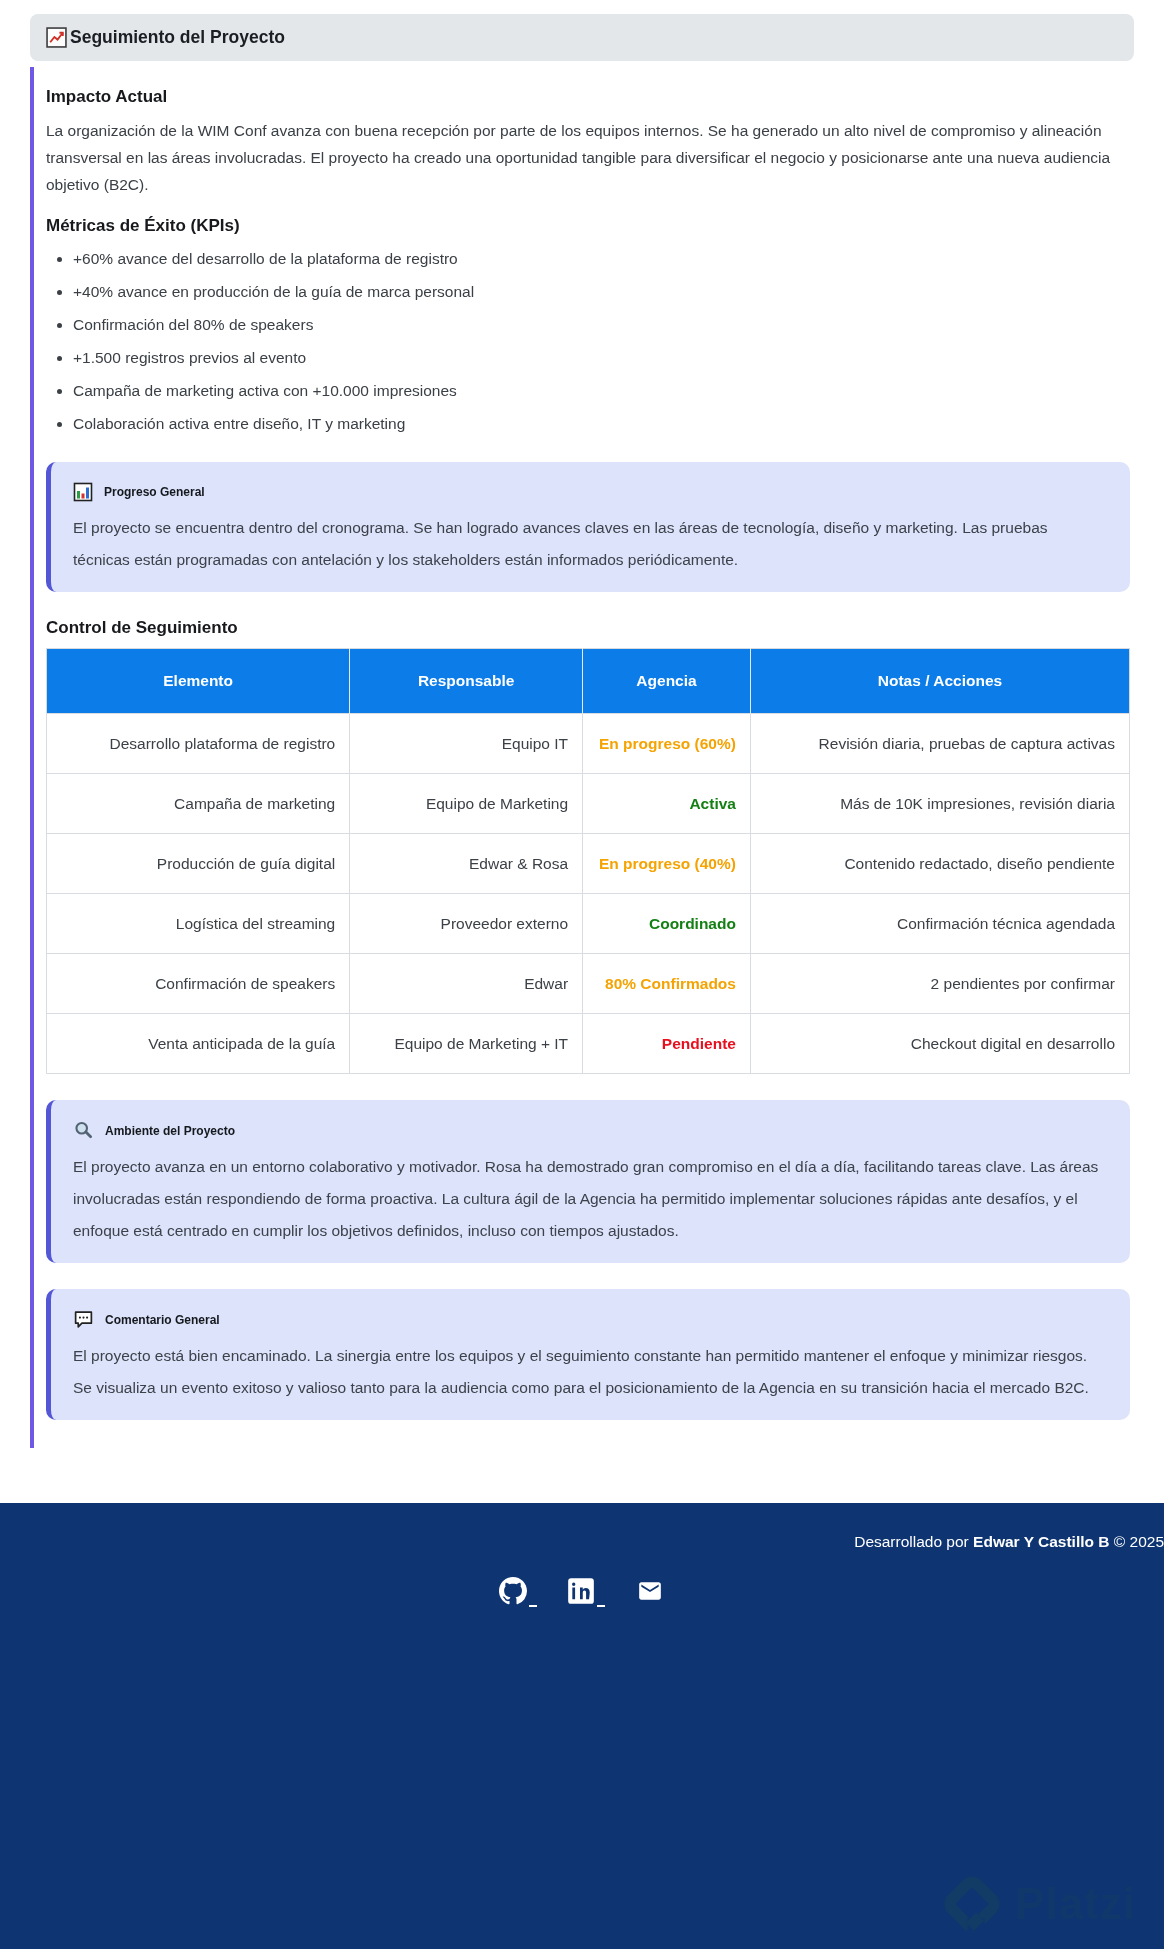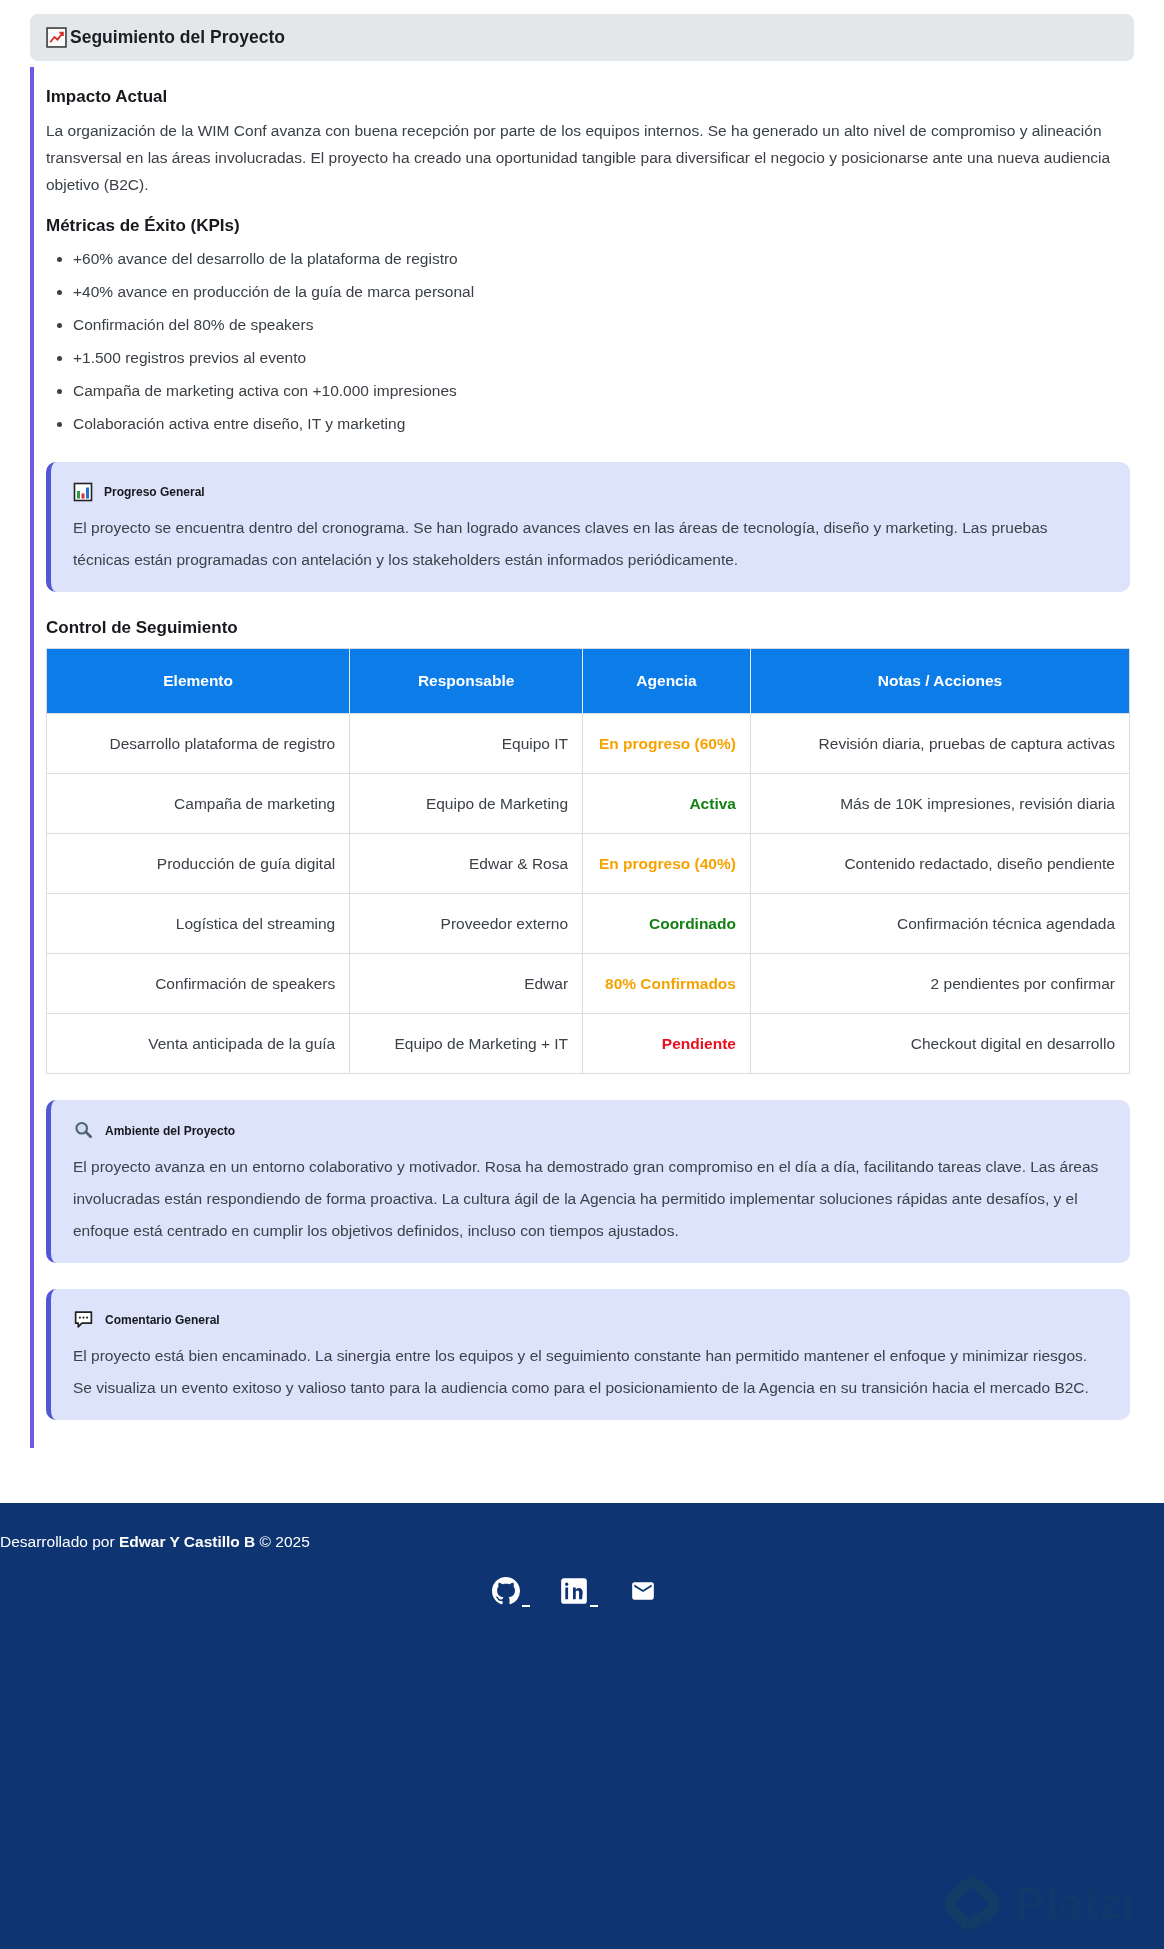--- a/index.html
+++ b/index.html
@@ -98,22 +98,22 @@
   }
   .tone-warning{color:var(--status-orange);font-weight:bold;}
   .tone-success{color:var(--status-green);font-weight:bold;margin-left:14px;}
   .tone-danger{color:var(--status-red);font-weight:bold;}
 
   
   .footer{
     margin-top:55px;
     background:var(--footer-bg);
     color:#ffffff;
-    text-align:left;
-    padding:30px 15px 38px 0;
+    text-align:right;
+    padding:30px 0 38px 0;
     position:relative;
     overflow:hidden;
     flex:1;
   }
   .footer-text{font-size:15.5px;}
   .footer-text .author{font-weight:bold;}
   .footer-icons{
     display:flex;justify-content:center;align-items:center;gap:30px;
     margin-top:26px;
   }

